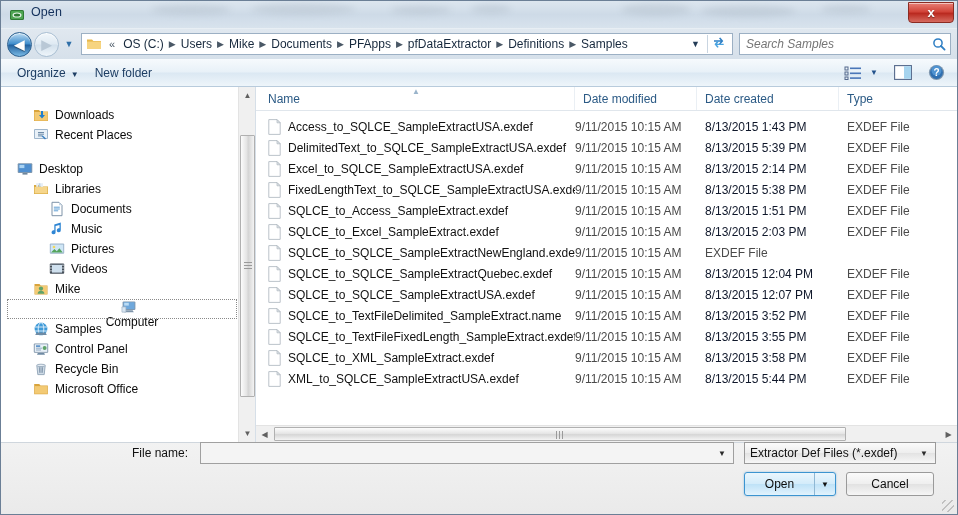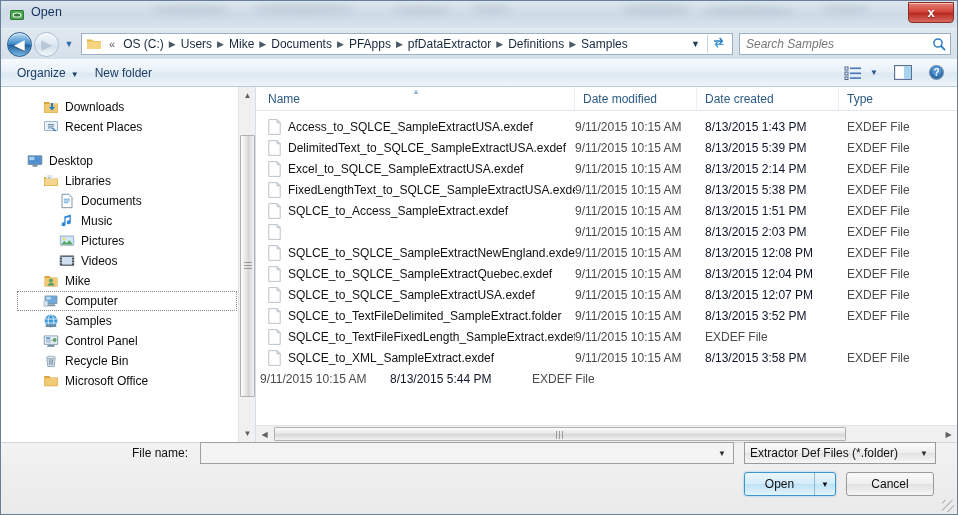--- a/index.html
+++ b/index.html
@@ -142,30 +142,30 @@
     flex: 1 1 auto; display: flex; min-height: 0;
     background: #fff;
   }
 
   
   #sidebar {
     flex: 0 0 255px; position: relative;
     background: #fff; border-right: 1px solid #d6dfe8;
     overflow: hidden;
   }
-  #nav-list { position: absolute; left: 16px; top: 0; right: 18px; padding-top: 10px; }
+  #nav-list { position: absolute; left: 6px; top: 0; right: 18px; padding-top: 18px; }
   .nav-item {
     height: 20px; display: flex; align-items: center;
     font-size: 12px; color: #0b0b0b; white-space: nowrap;
     padding-right: 6px;
   }
   .nav-item .ni-icon { flex: 0 0 auto; width: 16px; height: 16px; margin-right: 6px; display: block; }
   .nav-item .ni-label { flex: 0 0 auto; }
   .nav-item.focused {
-    outline: 1px dotted #8a8a8a; outline-offset: -1px;
+    outline: 1px dotted #8a8a8a; outline-offset: -1px; flex-direction: column;
   }
   .ind-0 { padding-left: 10px; }
   .ind-1 { padding-left: 26px; }
   .ind-2 { padding-left: 42px; }
   .nav-gap { height: 14px; }
 
   
   #sb-scroll {
     position: absolute; right: 0; top: 0; width: 17px; bottom: 0;
     background: #f0f0f0; border-left: 1px solid #e3e3e3;
@@ -632,35 +632,35 @@
             <div class="cell mod">9/11/2015 10:15 AM</div>
             <div class="cell crt">8/13/2015 1:51 PM</div>
             <div class="cell type">EXDEF File</div>
           </div>
           <div class="row">
             <div class="cell name">
               <svg class="fileicon" viewBox="0 0 13 16">
                 <path d="M0.8 0.6h8.2l3.2 3.2v11.6H0.8z" fill="#ffffff" stroke="#b4bcc4" stroke-width="0.9"></path>
                 <path d="M9 0.6l3.2 3.2H9z" fill="#dfe4e9" stroke="#b4bcc4" stroke-width="0.8"></path>
               </svg>
+              <span>SQLCE_to_Excel_SampleExtract.exdef</span>
             </div>
             <div class="cell mod">9/11/2015 10:15 AM</div>
             <div class="cell crt">8/13/2015 2:03 PM</div>
             <div class="cell type">EXDEF File</div>
           </div>
           <div class="row">
             <div class="cell name">
               <svg class="fileicon" viewBox="0 0 13 16">
                 <path d="M0.8 0.6h8.2l3.2 3.2v11.6H0.8z" fill="#ffffff" stroke="#b4bcc4" stroke-width="0.9"></path>
                 <path d="M9 0.6l3.2 3.2H9z" fill="#dfe4e9" stroke="#b4bcc4" stroke-width="0.8"></path>
               </svg>
               <span>SQLCE_to_SQLCE_SampleExtractNewEngland.exdef</span>
             </div>
             <div class="cell mod">9/11/2015 10:15 AM</div>
-            <div class="cell crt">8/13/2015 12:08 PM</div>
             <div class="cell type">EXDEF File</div>
           </div>
           <div class="row">
             <div class="cell name">
               <svg class="fileicon" viewBox="0 0 13 16">
                 <path d="M0.8 0.6h8.2l3.2 3.2v11.6H0.8z" fill="#ffffff" stroke="#b4bcc4" stroke-width="0.9"></path>
                 <path d="M9 0.6l3.2 3.2H9z" fill="#dfe4e9" stroke="#b4bcc4" stroke-width="0.8"></path>
               </svg>
               <span>SQLCE_to_SQLCE_SampleExtractQuebec.exdef</span>
             </div>
@@ -679,50 +679,58 @@
             <div class="cell mod">9/11/2015 10:15 AM</div>
             <div class="cell crt">8/13/2015 12:07 PM</div>
             <div class="cell type">EXDEF File</div>
           </div>
           <div class="row">
             <div class="cell name">
               <svg class="fileicon" viewBox="0 0 13 16">
                 <path d="M0.8 0.6h8.2l3.2 3.2v11.6H0.8z" fill="#ffffff" stroke="#b4bcc4" stroke-width="0.9"></path>
                 <path d="M9 0.6l3.2 3.2H9z" fill="#dfe4e9" stroke="#b4bcc4" stroke-width="0.8"></path>
               </svg>
-              <span>SQLCE_to_TextFileDelimited_SampleExtract.folder</span>
+              <span>SQLCE_to_TextFileDelimited_SampleExtract.name</span>
             </div>
             <div class="cell mod">9/11/2015 10:15 AM</div>
             <div class="cell crt">8/13/2015 3:52 PM</div>
             <div class="cell type">EXDEF File</div>
           </div>
           <div class="row">
             <div class="cell name">
               <svg class="fileicon" viewBox="0 0 13 16">
                 <path d="M0.8 0.6h8.2l3.2 3.2v11.6H0.8z" fill="#ffffff" stroke="#b4bcc4" stroke-width="0.9"></path>
                 <path d="M9 0.6l3.2 3.2H9z" fill="#dfe4e9" stroke="#b4bcc4" stroke-width="0.8"></path>
               </svg>
               <span>SQLCE_to_TextFileFixedLength_SampleExtract.exdef</span>
             </div>
             <div class="cell mod">9/11/2015 10:15 AM</div>
+            <div class="cell crt">8/13/2015 3:55 PM</div>
             <div class="cell type">EXDEF File</div>
           </div>
           <div class="row">
             <div class="cell name">
               <svg class="fileicon" viewBox="0 0 13 16">
                 <path d="M0.8 0.6h8.2l3.2 3.2v11.6H0.8z" fill="#ffffff" stroke="#b4bcc4" stroke-width="0.9"></path>
                 <path d="M9 0.6l3.2 3.2H9z" fill="#dfe4e9" stroke="#b4bcc4" stroke-width="0.8"></path>
               </svg>
               <span>SQLCE_to_XML_SampleExtract.exdef</span>
             </div>
             <div class="cell mod">9/11/2015 10:15 AM</div>
             <div class="cell crt">8/13/2015 3:58 PM</div>
             <div class="cell type">EXDEF File</div>
           </div>
           <div class="row">
+            <div class="cell name">
+              <svg class="fileicon" viewBox="0 0 13 16">
+                <path d="M0.8 0.6h8.2l3.2 3.2v11.6H0.8z" fill="#ffffff" stroke="#b4bcc4" stroke-width="0.9"></path>
+                <path d="M9 0.6l3.2 3.2H9z" fill="#dfe4e9" stroke="#b4bcc4" stroke-width="0.8"></path>
+              </svg>
+              <span>XML_to_SQLCE_SampleExtractUSA.exdef</span>
+            </div>
             <div class="cell mod">9/11/2015 10:15 AM</div>
             <div class="cell crt">8/13/2015 5:44 PM</div>
             <div class="cell type">EXDEF File</div>
           </div>
         </div>
 
       <div id="h-scroll">
         <div class="hs-arrow left">◀</div>
         <div id="hs-thumb">
           <span class="grip"></span>
@@ -735,21 +743,21 @@
   <div id="footer"></div>
 
   <div id="lbl-filename">File name:</div>
 
   <div id="filename-combo">
     <input id="filename-input" value="" style="">
     <span id="filename-caret">▼</span>
   </div>
 
   <div id="filter-combo">
-    <span id="filter-label">Extractor Def Files (*.folder)</span>
+    <span id="filter-label">Extractor Def Files (*.exdef)</span>
     <span id="filter-caret">▼</span>
   </div>
 
   <div id="btn-open-group">
     <span id="btn-open">Open</span>
     <span id="btn-open-caret">▼</span>
   </div>
 
   <div class="btn" id="btn-cancel">Cancel</div>
 

